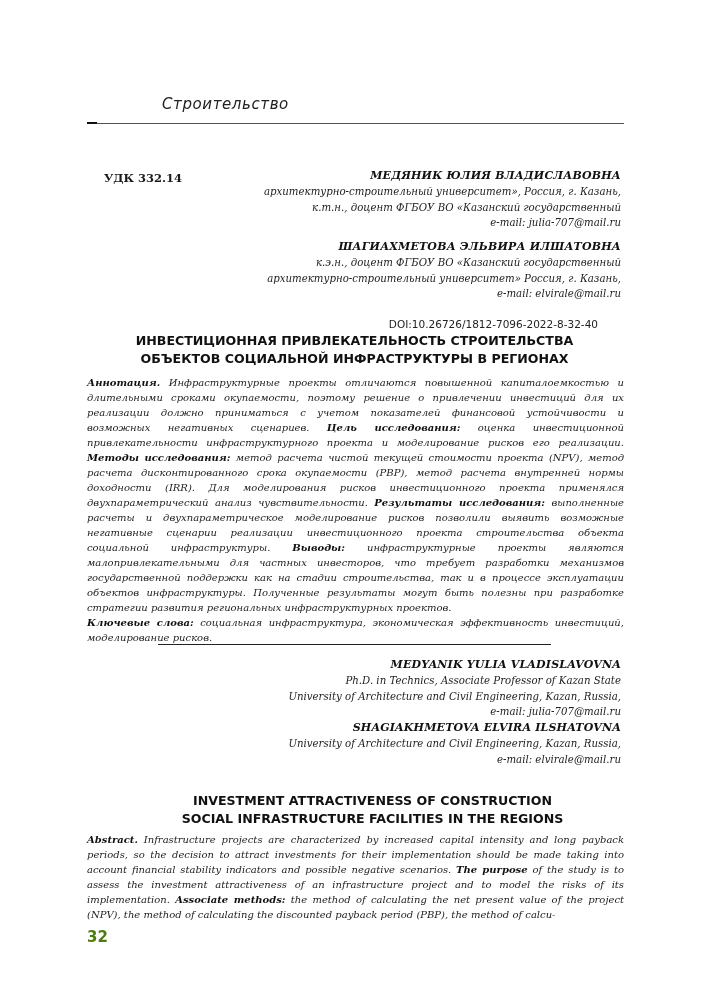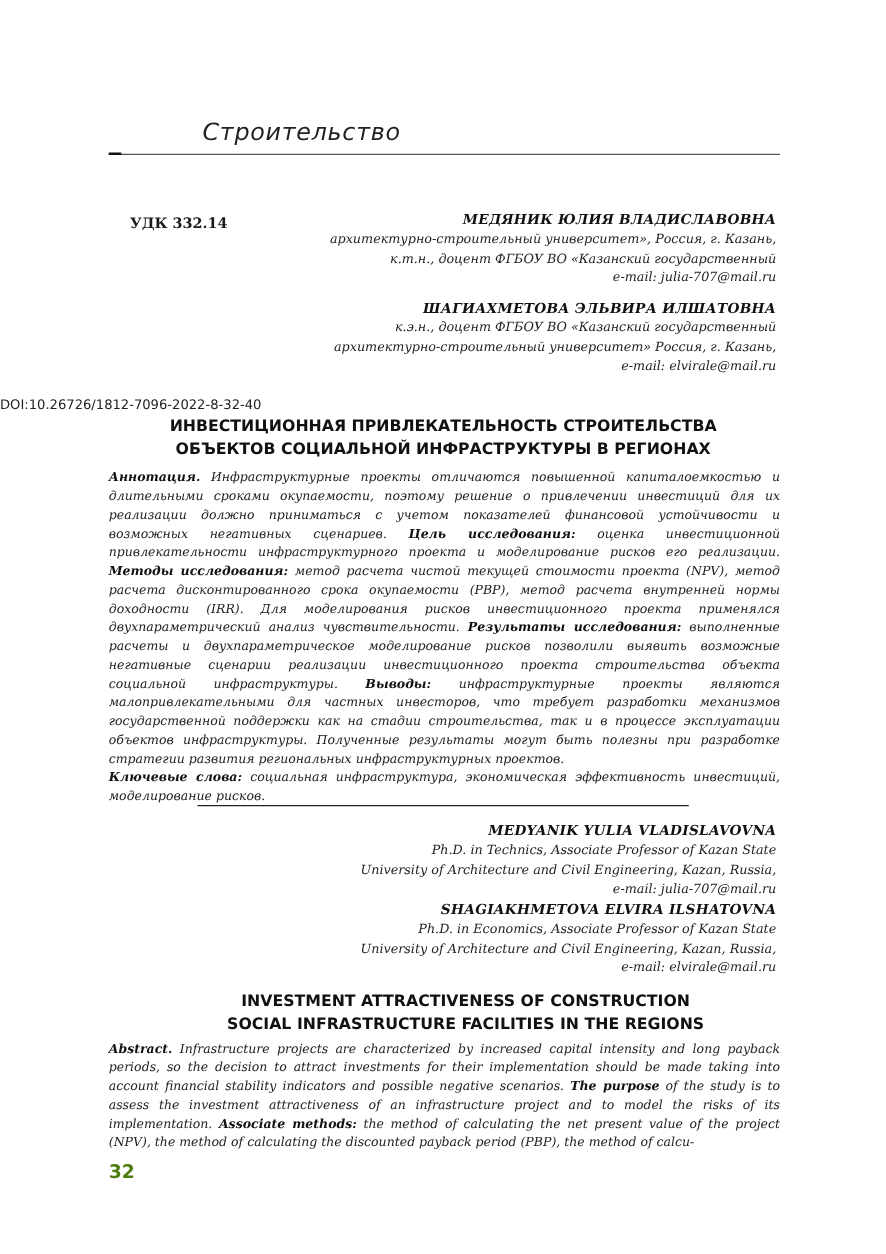--- a/index.html
+++ b/index.html
@@ -1,26 +1,26 @@
 <!DOCTYPE html>
 <html><head>
 <meta charset="utf-8">
 <style>
   html, body { margin: 0; padding: 0; background: #ffffff; }
   body { width: 709px; height: 1003px; position: relative; overflow: hidden; color: #1a1a1a; }
   .abs { position: absolute; }
-  .header-title { left: 162px; top: 95px; font-family: "DejaVu Sans", sans-serif; font-style: italic; font-size: 19px; letter-spacing: 0.6px; color: #222; font-weight: normal; }
+  .header-title { left: 162px; top: 95px; font-family: "DejaVu Sans", sans-serif; font-style: italic; font-size: 15px; letter-spacing: 0.6px; color: #222; font-weight: normal; }
   .header-rule { left: 87px; top: 123px; width: 537px; height: 1px; background: #555; }
   .header-rule-accent { left: 87px; top: 122px; width: 10px; height: 2px; background: #111; }
   .udk { left: 104px; top: 171px; font-family: "DejaVu Serif", serif; font-weight: bold; font-size: 11.5px; }
   .author-block { right: 88px; text-align: right; font-family: "DejaVu Serif", serif; font-style: italic; font-size: 10.2px; line-height: 15.5px; color: #222; }
   .author-name { font-weight: bold; font-size: 11px; letter-spacing: 0.2px; color: #111; line-height: 16px; }
   .a1 { top: 168px; }
   .a2 { top: 239px; }
-  .doi { left: 0; width: 598px; top: 318px; text-align: left; font-family: "DejaVu Sans", sans-serif; font-size: 10.5px; color: #222; }
+  .doi { left: 0; width: 598px; top: 318px; text-align: right; font-family: "DejaVu Sans", sans-serif; font-size: 10.5px; color: #222; }
   .title-ru { left: 0; width: 709px; top: 332px; text-align: center; font-family: "DejaVu Sans", sans-serif; font-weight: bold; font-size: 12.6px; line-height: 18px; color: #111; }
   .abstract { left: 87px; width: 537px; text-align: justify; font-family: "DejaVu Serif", serif; font-style: italic; font-size: 10px; line-height: 15px; color: #222; }
   .abstract b { font-weight: bold; color: #111; }
   .abs-ru { top: 375px; }
   .mid-rule { left: 158px; top: 644px; width: 393px; height: 1px; background: #222; }
   .b1 { top: 657px; }
   .b2 { top: 720px; }
   .title-en { left: 0; width: 709px; top: 792px; text-align: center; font-family: "DejaVu Sans", sans-serif; font-weight: bold; font-size: 12.6px; line-height: 18px; color: #111; padding-left: 18px; }
   .abs-en { top: 832px; font-family: "DejaVu Serif", serif; }
   .page-num { left: 87px; top: 928px; font-family: "DejaVu Sans", sans-serif; font-weight: bold; font-size: 15px; color: #4d7c0f; }
@@ -72,21 +72,20 @@
 <div class="abs mid-rule"></div>
 
 <div class="abs author-block b1">
   <div class="author-name">MEDYANIK YULIA VLADISLAVOVNA</div>
   <div>Ph.D. in Technics, Associate Professor of Kazan State</div>
   <div>University of Architecture and Civil Engineering, Kazan, Russia,</div>
   <div>e-mail: julia-707@mail.ru</div>
 </div>
 <div class="abs author-block b2">
   <div class="author-name">SHAGIAKHMETOVA ELVIRA ILSHATOVNA</div>
-  <div>Ph.D. in Economics, Associate Professor of Kazan State</div>
   <div>University of Architecture and Civil Engineering, Kazan, Russia,</div>
   <div>e-mail: elvirale@mail.ru</div>
 </div>
 
 <div class="abs title-en">
   <div>INVESTMENT ATTRACTIVENESS OF CONSTRUCTION</div>
   <div>SOCIAL INFRASTRUCTURE FACILITIES IN THE REGIONS</div>
 </div>
 
 <div class="abs abstract abs-en">

